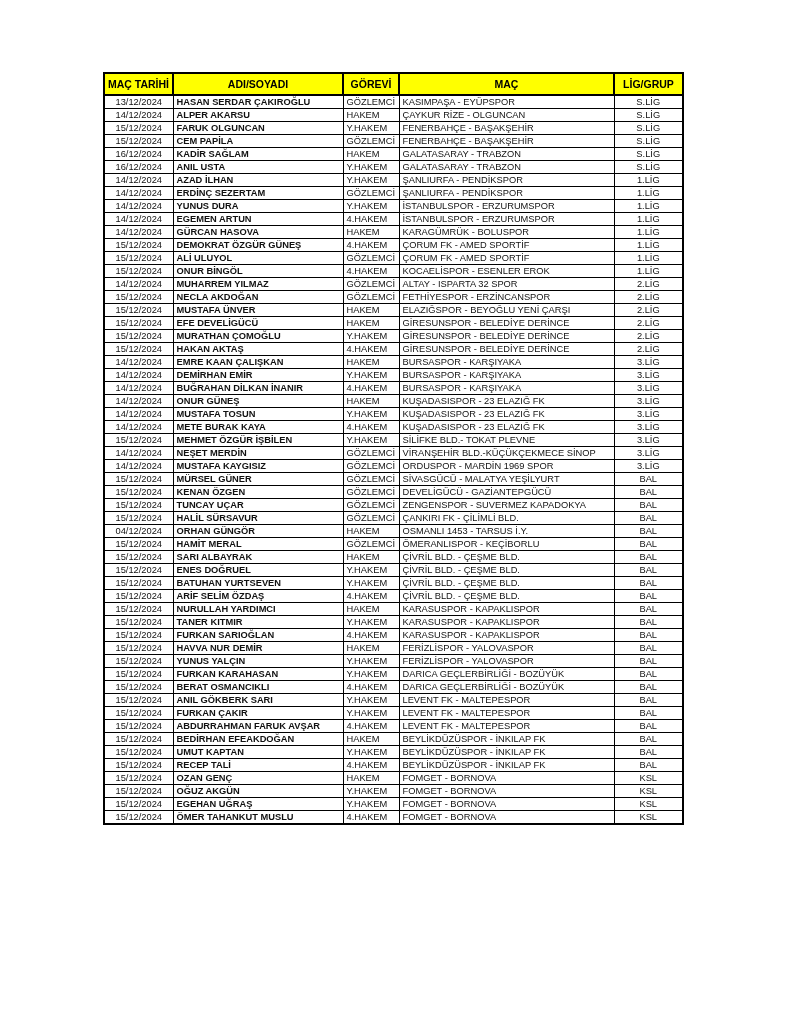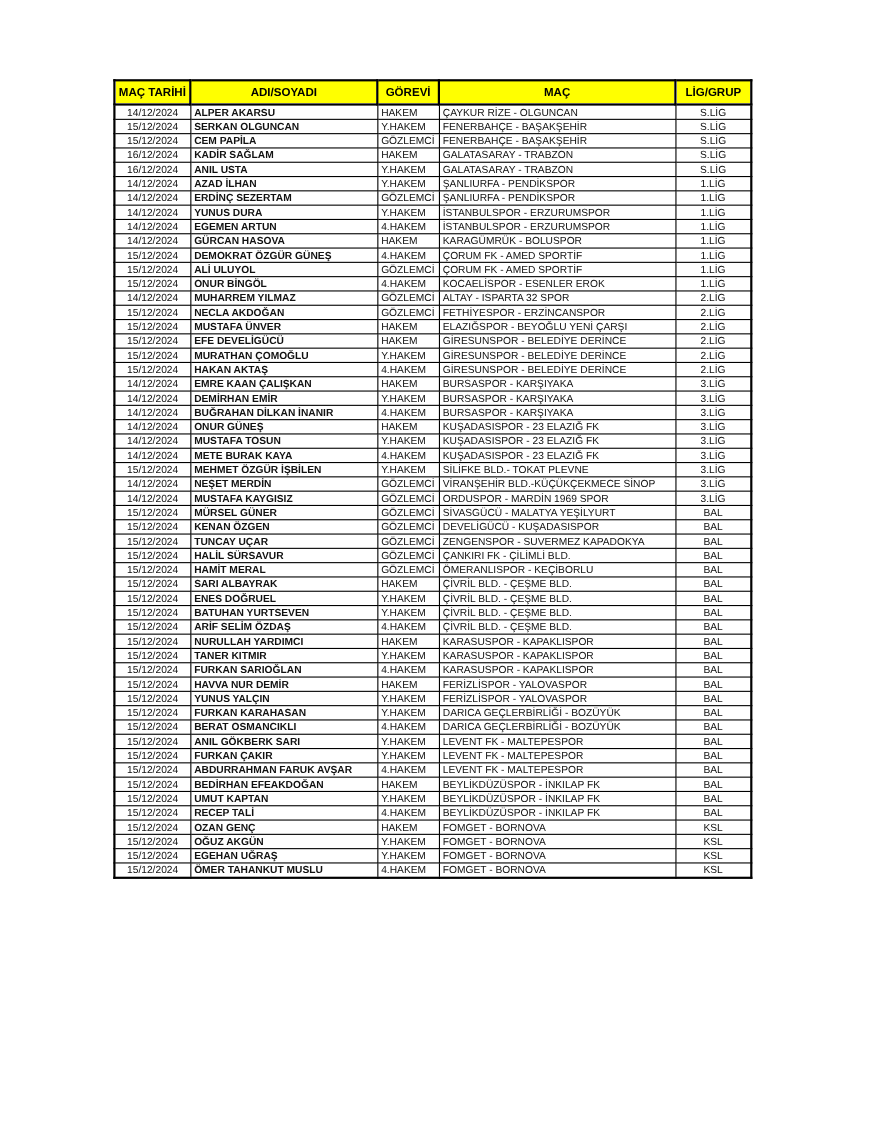--- a/index.html
+++ b/index.html
@@ -74,29 +74,36 @@
       <tr>
         <th>MAÇ TARİHİ</th>
         <th>ADI/SOYADI</th>
         <th>GÖREVİ</th>
         <th>MAÇ</th>
         <th>LİG/GRUP</th>
       </tr>
     </thead>
     <tbody>
         <tr>
+          <td class="col0">13/12/2024</td>
+          <td class="col1">HASAN SERDAR ÇAKIROĞLU</td>
+          <td class="col2">GÖZLEMCİ</td>
+          <td class="col3">KASIMPAŞA - EYÜPSPOR</td>
+          <td class="col4">S.LİG</td>
+        </tr>
+        <tr>
           <td class="col0">14/12/2024</td>
           <td class="col1">ALPER AKARSU</td>
           <td class="col2">HAKEM</td>
           <td class="col3">ÇAYKUR RİZE - OLGUNCAN</td>
           <td class="col4">S.LİG</td>
         </tr>
         <tr>
           <td class="col0">15/12/2024</td>
-          <td class="col1">SERKAN OLGUNCAN</td>
+          <td class="col1">FARUK OLGUNCAN</td>
           <td class="col2">Y.HAKEM</td>
           <td class="col3">FENERBAHÇE - BAŞAKŞEHİR</td>
           <td class="col4">S.LİG</td>
         </tr>
         <tr>
           <td class="col0">15/12/2024</td>
           <td class="col1">CEM PAPİLA</td>
           <td class="col2">GÖZLEMCİ</td>
           <td class="col3">FENERBAHÇE - BAŞAKŞEHİR</td>
           <td class="col4">S.LİG</td>
@@ -280,35 +287,42 @@
           <td class="col0">15/12/2024</td>
           <td class="col1">MÜRSEL GÜNER</td>
           <td class="col2">GÖZLEMCİ</td>
           <td class="col3">SİVASGÜCÜ - MALATYA YEŞİLYURT</td>
           <td class="col4">BAL</td>
         </tr>
         <tr>
           <td class="col0">15/12/2024</td>
           <td class="col1">KENAN ÖZGEN</td>
           <td class="col2">GÖZLEMCİ</td>
-          <td class="col3">DEVELİGÜCÜ - KUŞADASISPOR</td>
+          <td class="col3">DEVELİGÜCÜ - GAZİANTEPGÜCÜ</td>
           <td class="col4">BAL</td>
         </tr>
         <tr>
           <td class="col0">15/12/2024</td>
           <td class="col1">TUNCAY UÇAR</td>
           <td class="col2">GÖZLEMCİ</td>
           <td class="col3">ZENGENSPOR - SUVERMEZ KAPADOKYA</td>
           <td class="col4">BAL</td>
         </tr>
         <tr>
           <td class="col0">15/12/2024</td>
           <td class="col1">HALİL SÜRSAVUR</td>
           <td class="col2">GÖZLEMCİ</td>
           <td class="col3">ÇANKIRI FK - ÇİLİMLİ BLD.</td>
+          <td class="col4">BAL</td>
+        </tr>
+        <tr>
+          <td class="col0">04/12/2024</td>
+          <td class="col1">ORHAN GÜNGÖR</td>
+          <td class="col2">HAKEM</td>
+          <td class="col3">OSMANLI 1453 - TARSUS İ.Y.</td>
           <td class="col4">BAL</td>
         </tr>
         <tr>
           <td class="col0">15/12/2024</td>
           <td class="col1">HAMİT MERAL</td>
           <td class="col2">GÖZLEMCİ</td>
           <td class="col3">ÖMERANLISPOR - KEÇİBORLU</td>
           <td class="col4">BAL</td>
         </tr>
         <tr>

